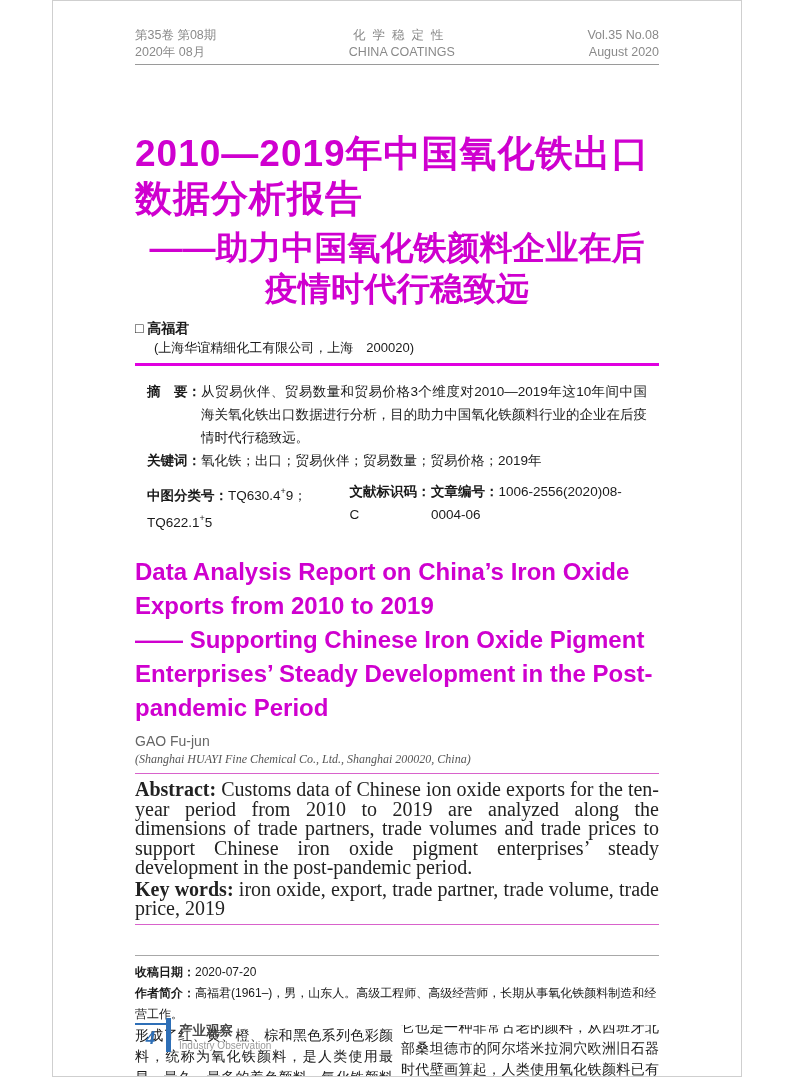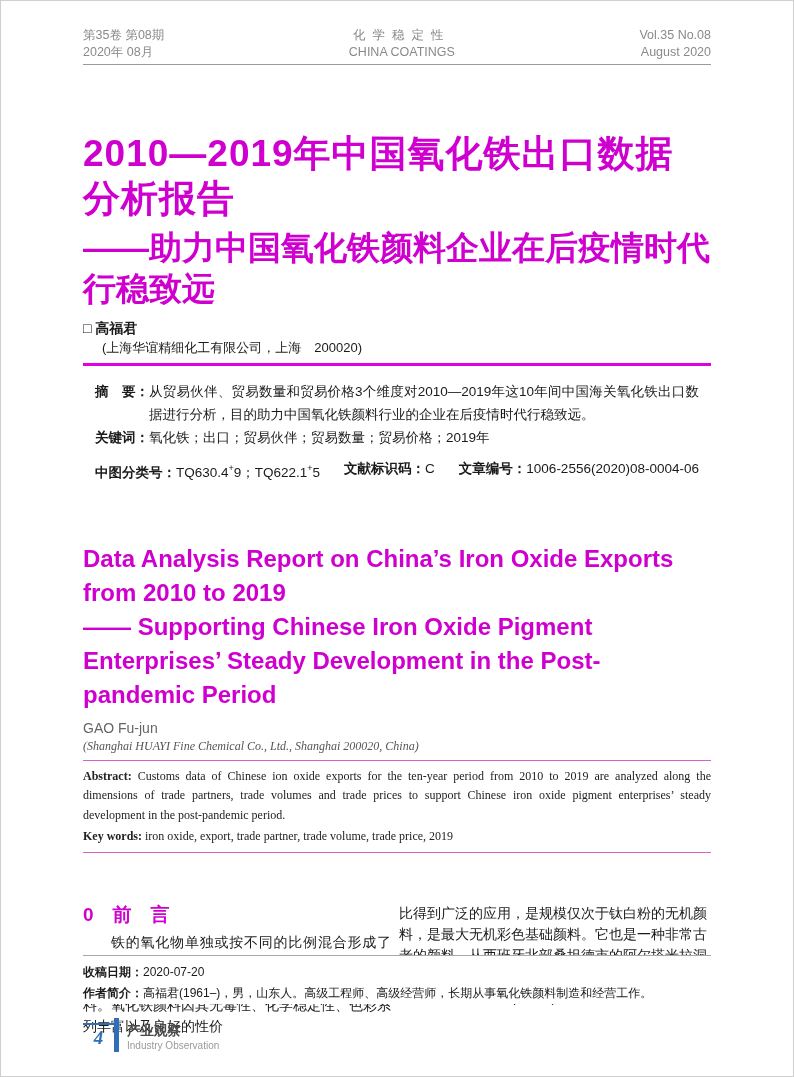--- a/index.html
+++ b/index.html
@@ -1,60 +1,60 @@
 <!DOCTYPE html>
 <html><head>
 <meta charset="utf-8">
 <style>
   * { margin:0; padding:0; box-sizing:border-box; }
   html,body { background:#ffffff; }
   body { font-family:"Liberation Sans","DejaVu Sans",sans-serif; color:#1a1a1a; }
   .page {
-    position:relative; width:794px; height:1077px; margin:0 auto;
+    position:relative; width:690px; height:1077px; margin:0 auto;
     background:#ffffff; border:1px solid #cfcfcf;
     padding:26px 82px 0 82px; overflow:hidden;
   }
   
   .hdr { display:flex; justify-content:space-between; align-items:flex-start;
          padding-bottom:3px; border-bottom:1px solid #9a9a9a; }
   .hdr div { font-size:12.5px; line-height:17px; color:#8a8a8a; }
   .hdr .hc { text-align:center; }
   .hdr .hr { text-align:right; }
   .journal-cn { letter-spacing:7px; color:#7d7d7d; font-size:13.5px; }
   .doi { margin-top:4px; font-family:"Liberation Serif","DejaVu Serif",serif;
          font-size:13.5px; color:#111; }
   
   .title-cn { margin-top:66px; color:#cf00cf; font-weight:800;
               font-size:37px; line-height:45px; letter-spacing:1px; }
   .subtitle-cn { margin-top:6px; color:#cf00cf; font-weight:800;
-                 font-size:33px; line-height:41px; }
+                 font-size:33px; line-height:41px;text-align:center; }
   
   .author-cn { margin-top:9px; }
   .author-cn .nm { font-size:14px; font-weight:bold; line-height:20px; }
   .author-cn .af { font-size:13px; line-height:19px; padding-left:19px; }
   .rule-thick { height:3px; background:#e000e0; margin-top:6px; }
   
   .abs-cn { padding:14px 12px 0 12px; font-size:13.5px; line-height:23px; }
   .hang { display:flex; }
   .hang .lbl { font-weight:bold; white-space:nowrap; }
   .hang .txt { flex:1; text-align:justify; }
   .clc-row { display:flex; justify-content:space-between; margin-top:8px; }
   .clc-row .lbl { font-weight:bold; }
   sup { font-size:9px; }
   
-  .title-en { margin-top:58px; color:#cf00cf; font-weight:bold;
+  .title-en { margin-top:22px; color:#cf00cf; font-weight:bold;
               font-size:24px; line-height:34px; }
   .subtitle-en { color:#cf00cf; font-weight:bold; font-size:24px; line-height:34px; }
   .author-en { margin-top:7px; }
   .author-en .nm { font-size:14px; color:#666; line-height:18px; }
   .author-en .af { font-family:"Liberation Serif","DejaVu Serif",serif;
                    font-style:italic; font-size:12px; color:#555; line-height:18px; }
   .rule-thin { height:1px; background:#d862cb; margin-top:5px; }
   .abs-en { margin-top:6px; font-family:"Liberation Serif","DejaVu Serif",serif;
-            font-size:12px; line-height:19.5px; text-align:justify; color:#222; }
+            font-size:20px; line-height:19.5px; text-align:justify; color:#222; }
   .abs-en .lbl { font-weight:bold; }
   .kw-en { margin-top:2px; }
   
   .cols { display:flex; gap:8px; margin-top:50px; }
   .col { width:308px; }
   .sec-head { color:#cf00cf; font-weight:bold; font-size:19px;
               line-height:23px; margin-bottom:6px; }
   .body-p { font-size:14px; line-height:21px; text-align:justify; }
   .indent { text-indent:2em; }
   

